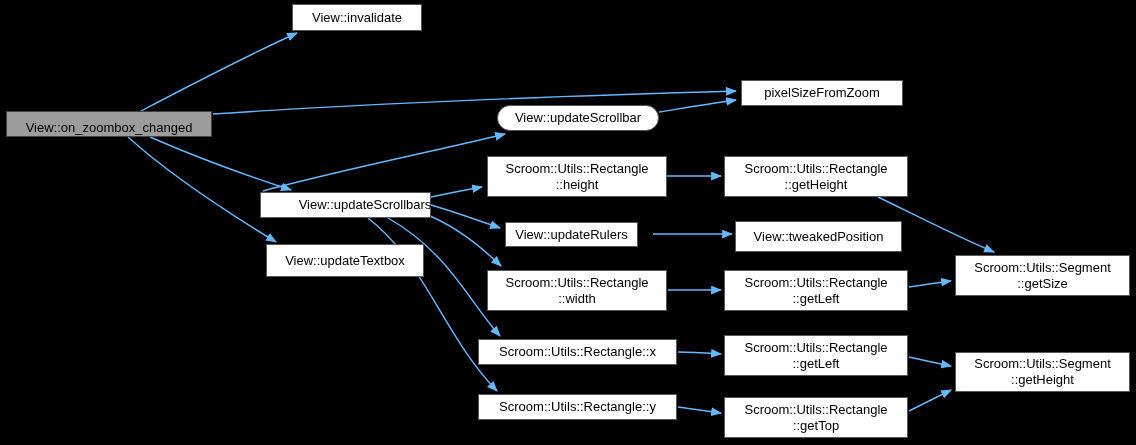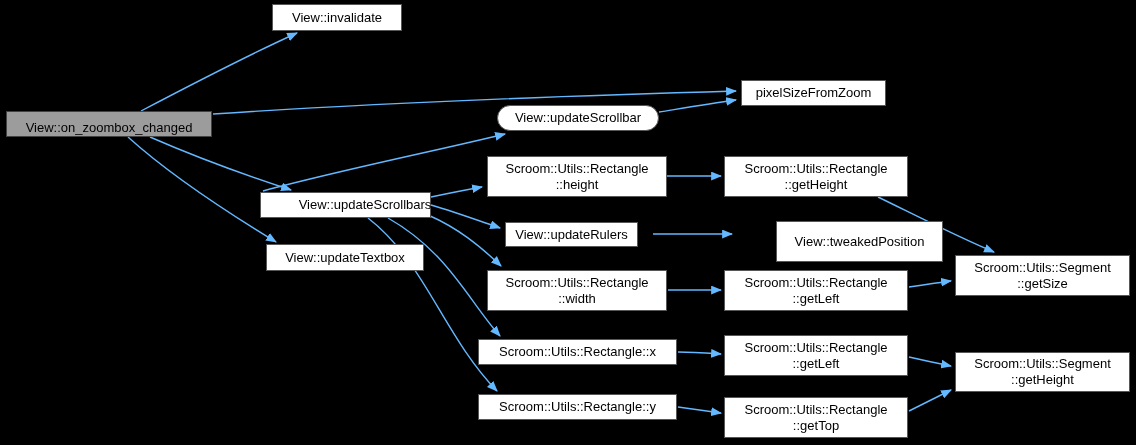--- a/index.html
+++ b/index.html
@@ -66,50 +66,50 @@
         <path d="M653,234 C679,234 705,234 732,234" fill="none" stroke="#63b8ff" stroke-width="1.4" marker-end="url(#arrowhead)"></path>
         <path d="M668,290 C686,290 703,290 721,290" fill="none" stroke="#63b8ff" stroke-width="1.4" marker-end="url(#arrowhead)"></path>
         <path d="M909,287 C922,285 935,283 951,281" fill="none" stroke="#63b8ff" stroke-width="1.4" marker-end="url(#arrowhead)"></path>
         <path d="M678,352 C692,352 706,353 721,354" fill="none" stroke="#63b8ff" stroke-width="1.4" marker-end="url(#arrowhead)"></path>
         <path d="M909,357 C922,360 936,363 951,366" fill="none" stroke="#63b8ff" stroke-width="1.4" marker-end="url(#arrowhead)"></path>
         <path d="M678,407 C692,409 706,411 721,413" fill="none" stroke="#63b8ff" stroke-width="1.4" marker-end="url(#arrowhead)"></path>
         <path d="M909,411 C923,404 937,397 951,390" fill="none" stroke="#63b8ff" stroke-width="1.4" marker-end="url(#arrowhead)"></path>
       </g>
   </svg>
   <div id="node-layer">
-      <div class="node" style="left: 272px; top: 4px; width: 130px; height: 27px;">
+      <div class="node" style="left: 292px; top: 4px; width: 130px; height: 27px;">
         <span>View::invalidate</span>
       </div>
       <div class="node current" style="left: 6px; top: 111px; width: 206px; height: 26px;">
         <span>View::on_zoombox_changed</span>
       </div>
-      <div class="node" style="left: 741px; top: 80px; width: 145px; height: 26px;">
+      <div class="node" style="left: 741px; top: 80px; width: 162px; height: 26px;">
         <span>pixelSizeFromZoom</span>
       </div>
       <div class="node" style="left: 497px; top: 105px; width: 162px; height: 26px; border-radius: 13px;">
         <span>View::updateScrollbar</span>
       </div>
       <div class="node" style="left: 487px; top: 156px; width: 180px; height: 41px;">
         <span>Scroom::Utils::Rectangle</span>
         <span>::height</span>
       </div>
       <div class="node" style="left: 724px; top: 156px; width: 184px; height: 41px;">
         <span>Scroom::Utils::Rectangle</span>
         <span>::getHeight</span>
       </div>
       <div class="node" style="left: 260px; top: 192px; width: 171px; height: 26px; padding-left: 39px;">
         <span>View::updateScrollbars</span>
       </div>
       <div class="node" style="left: 505px; top: 222px; width: 133px; height: 25px;">
         <span>View::updateRulers</span>
       </div>
-      <div class="node" style="left: 776px; top: 221px; width: 167px; height: 41px;">
+      <div class="node" style="left: 735px; top: 221px; width: 167px; height: 31px;">
         <span>View::tweakedPosition</span>
       </div>
-      <div class="node" style="left: 266px; top: 244px; width: 158px; height: 27px;">
+      <div class="node" style="left: 266px; top: 244px; width: 158px; height: 33px;">
         <span>View::updateTextbox</span>
       </div>
       <div class="node" style="left: 487px; top: 270px; width: 180px; height: 41px;">
         <span>Scroom::Utils::Rectangle</span>
         <span>::width</span>
       </div>
       <div class="node" style="left: 724px; top: 270px; width: 184px; height: 41px;">
         <span>Scroom::Utils::Rectangle</span>
         <span>::getLeft</span>
       </div>

